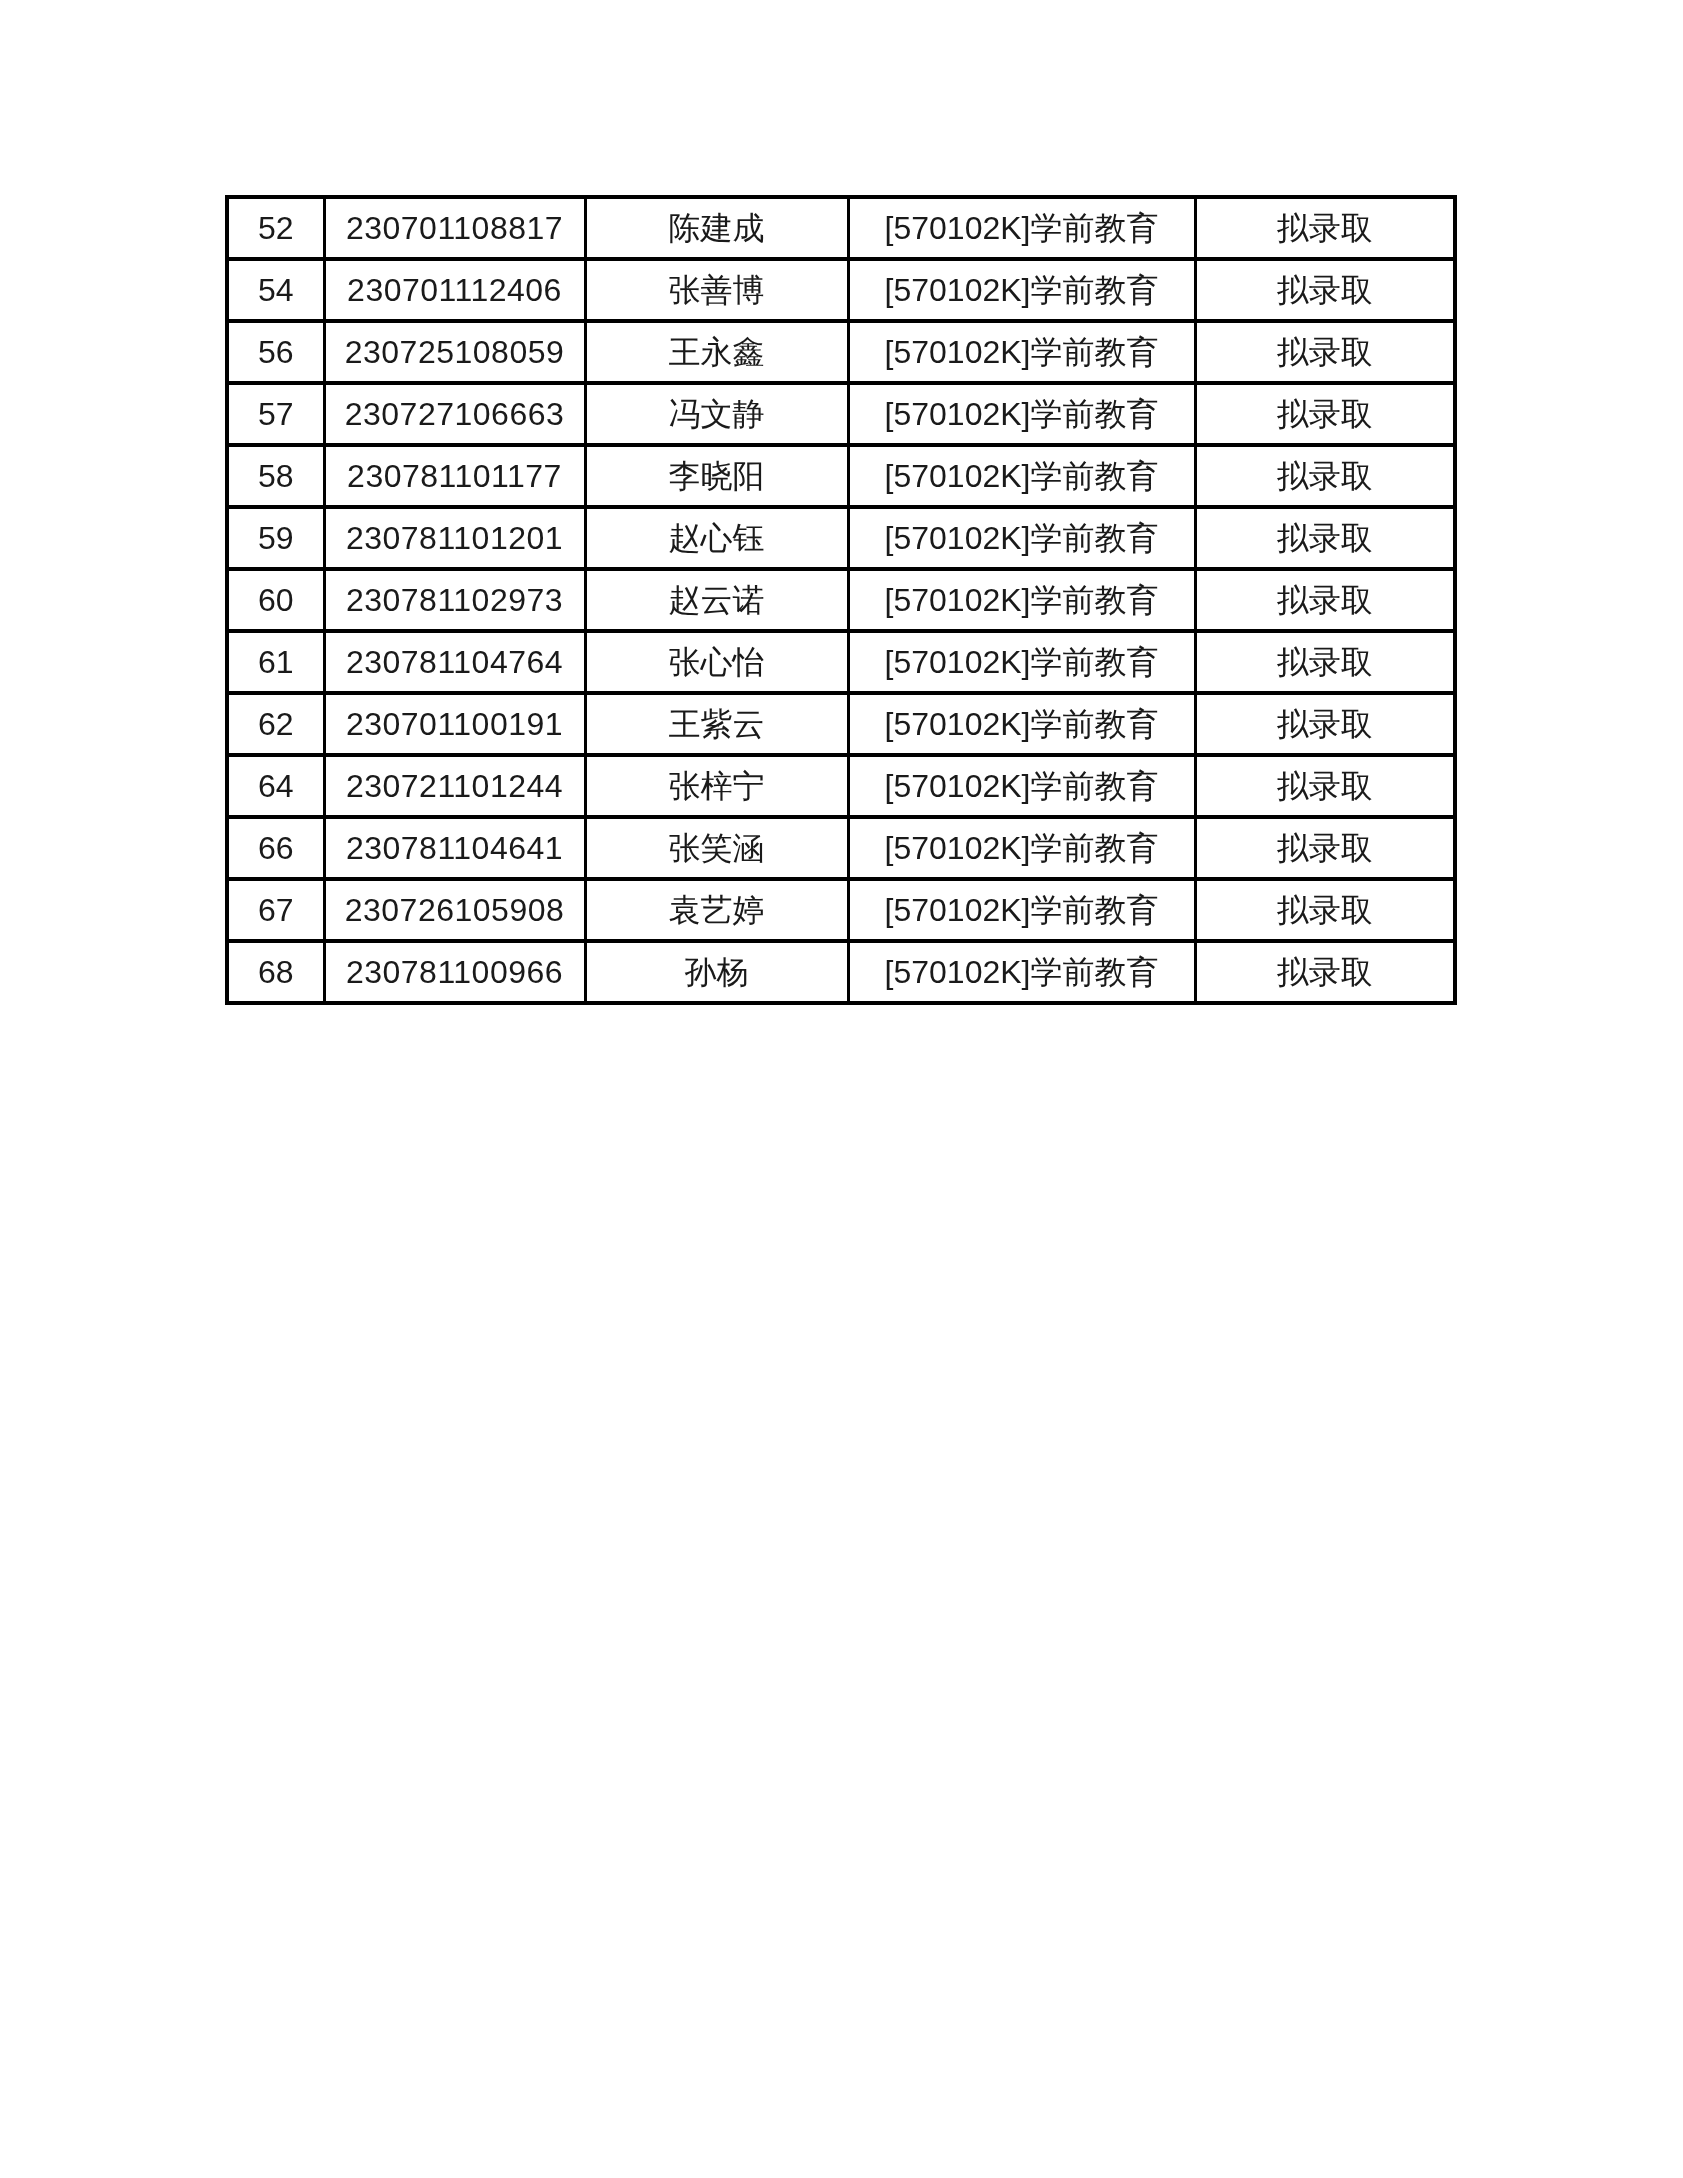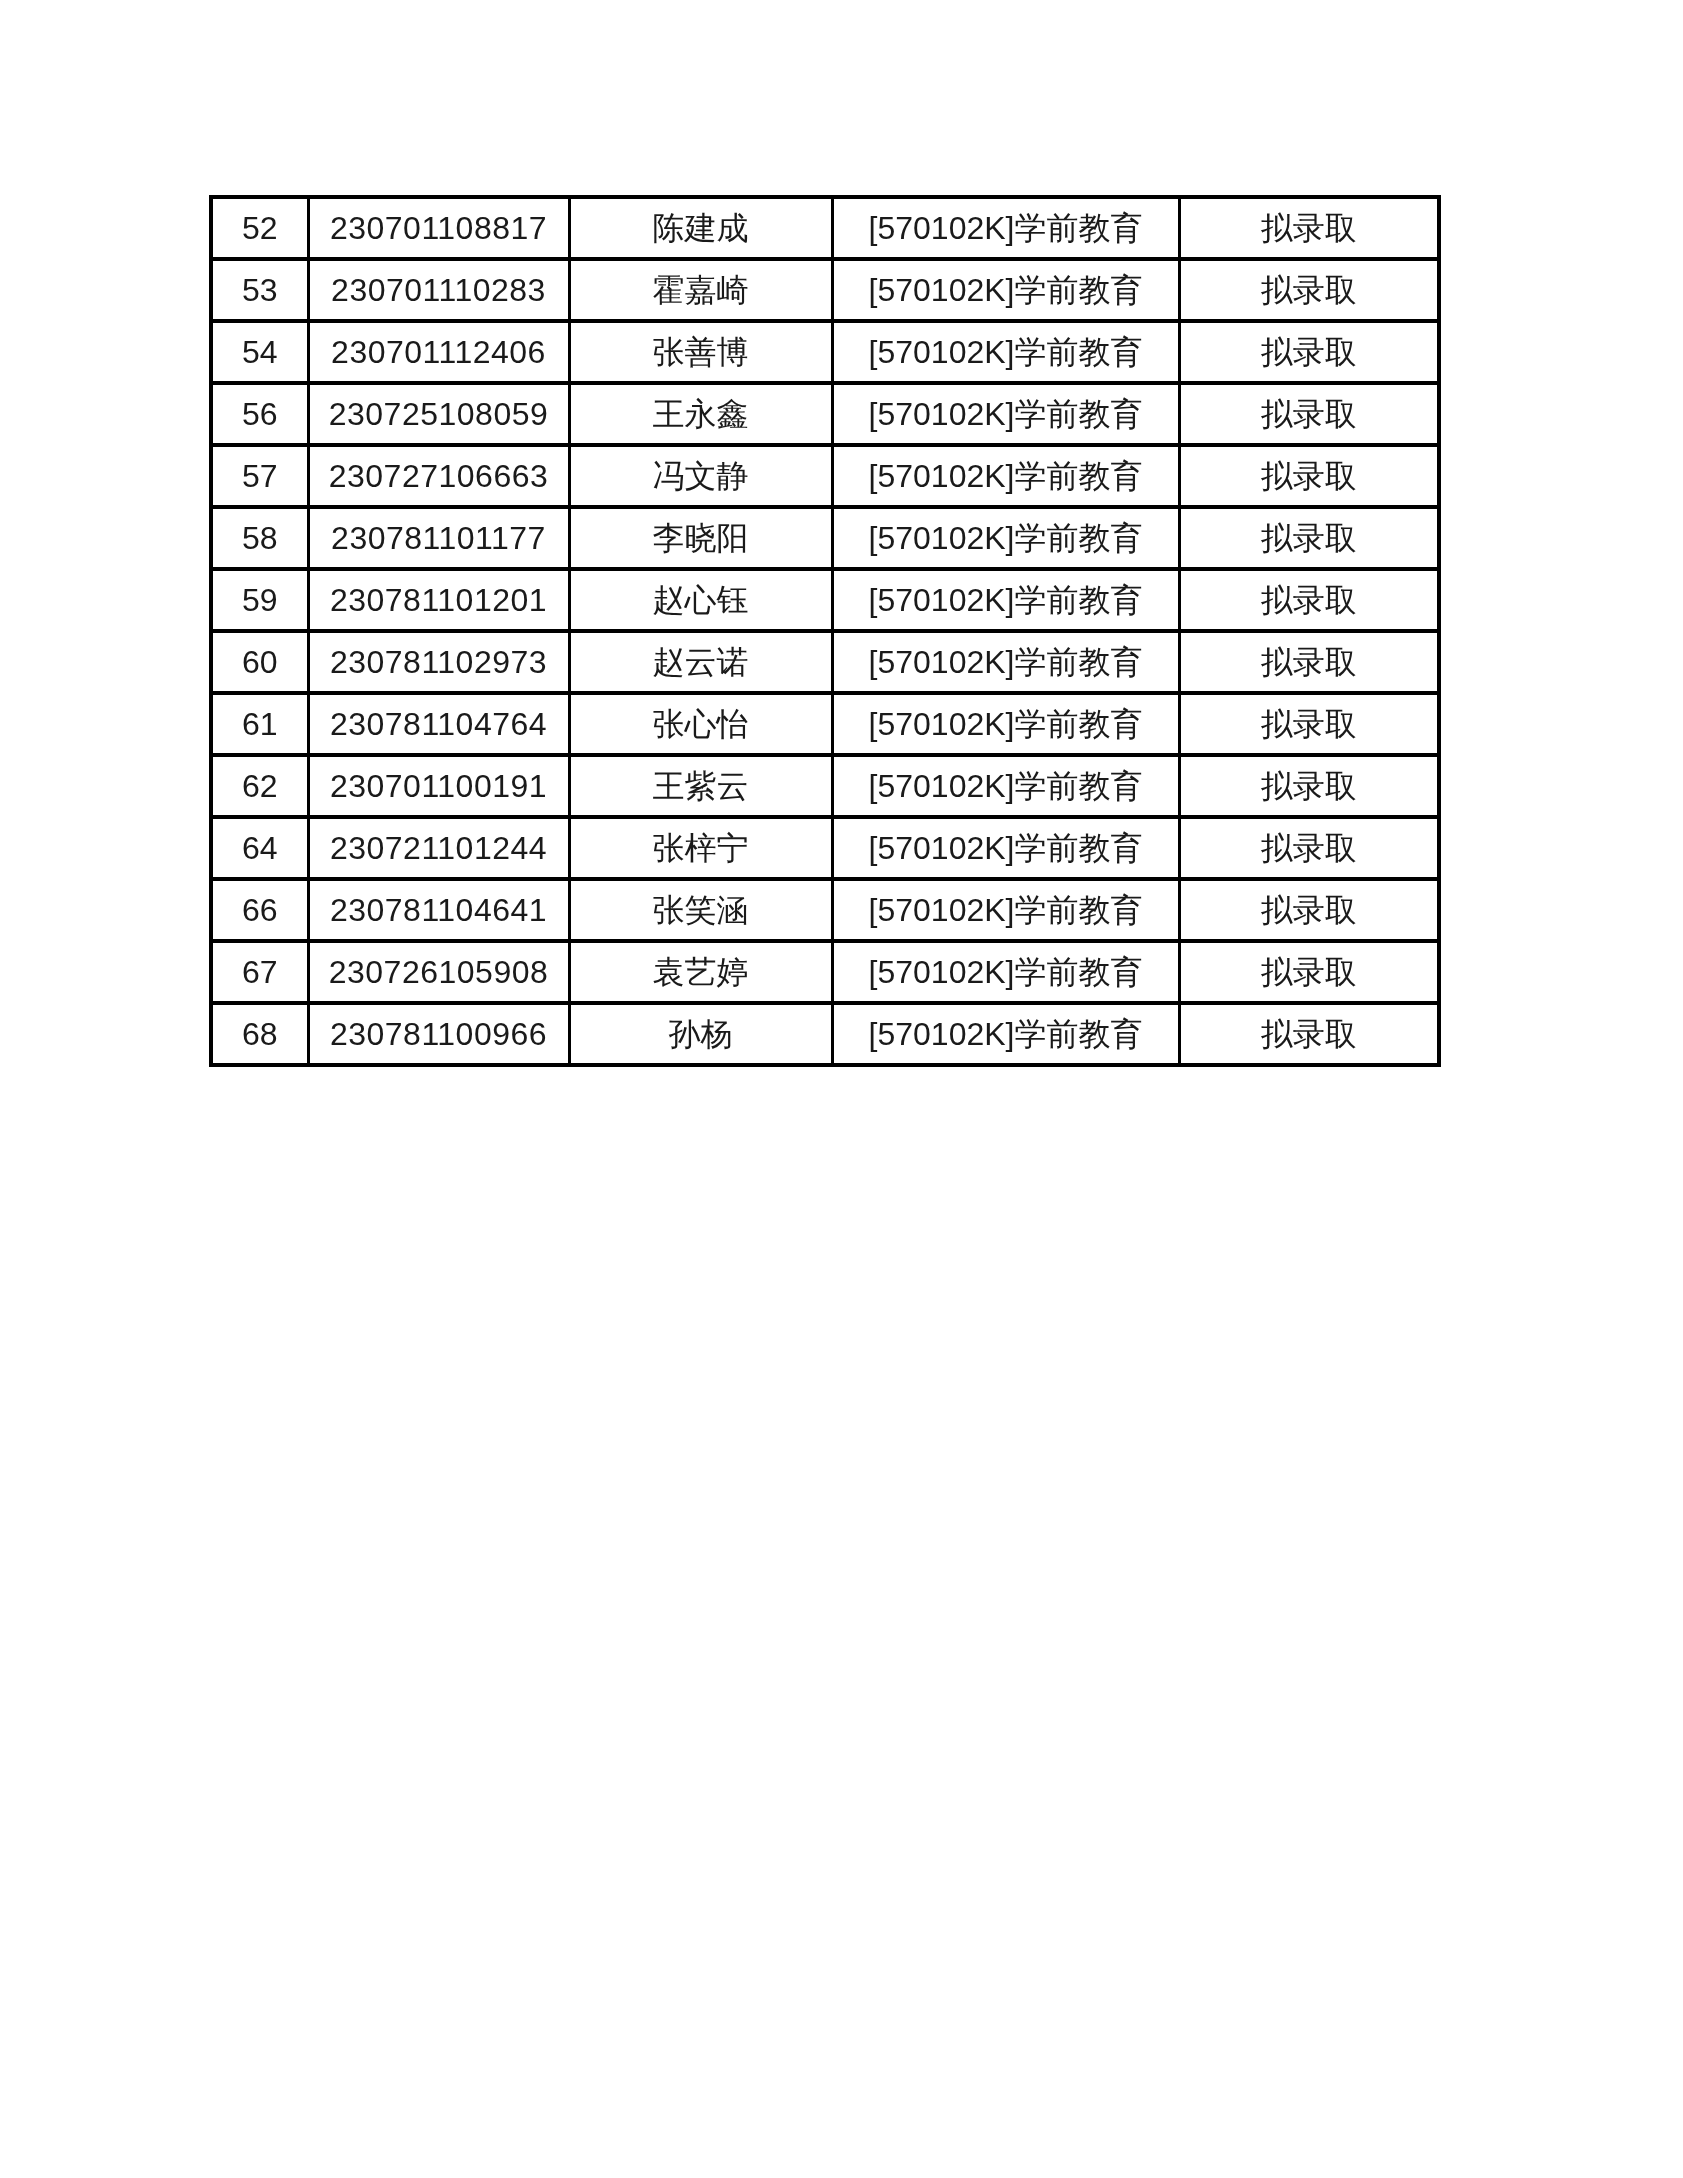--- a/index.html
+++ b/index.html
@@ -21,21 +21,21 @@
     color: var(--text-color);
   }
   .page {
     position: absolute;
     inset: 0;
     background: var(--page-bg);
     overflow: hidden;
   }
   table.admission-table {
     position: absolute;
-    left: 209px;
+    left: 225px;
     top: 195px;
     width: 1229px;
     table-layout: fixed;
     border-collapse: collapse;
     border: 4px solid var(--border-color);
   }
   table.admission-table td {
     border-top: 4px solid var(--border-color);
     border-bottom: 4px solid var(--border-color);
     border-left: 3px solid var(--border-color);
@@ -62,27 +62,20 @@
       <col style="width:261px">
       <col style="width:263px">
       <col style="width:347px">
       <col style="width:260px">
     </colgroup>
     <tbody id="admission-tbody">
         <tr>
           <td>52</td>
           <td class="cell-id">230701108817</td>
           <td>陈建成</td>
-          <td>[570102K]学前教育</td>
-          <td>拟录取</td>
-        </tr>
-        <tr>
-          <td>53</td>
-          <td class="cell-id">230701110283</td>
-          <td>霍嘉崎</td>
           <td>[570102K]学前教育</td>
           <td>拟录取</td>
         </tr>
         <tr>
           <td>54</td>
           <td class="cell-id">230701112406</td>
           <td>张善博</td>
           <td>[570102K]学前教育</td>
           <td>拟录取</td>
         </tr>

